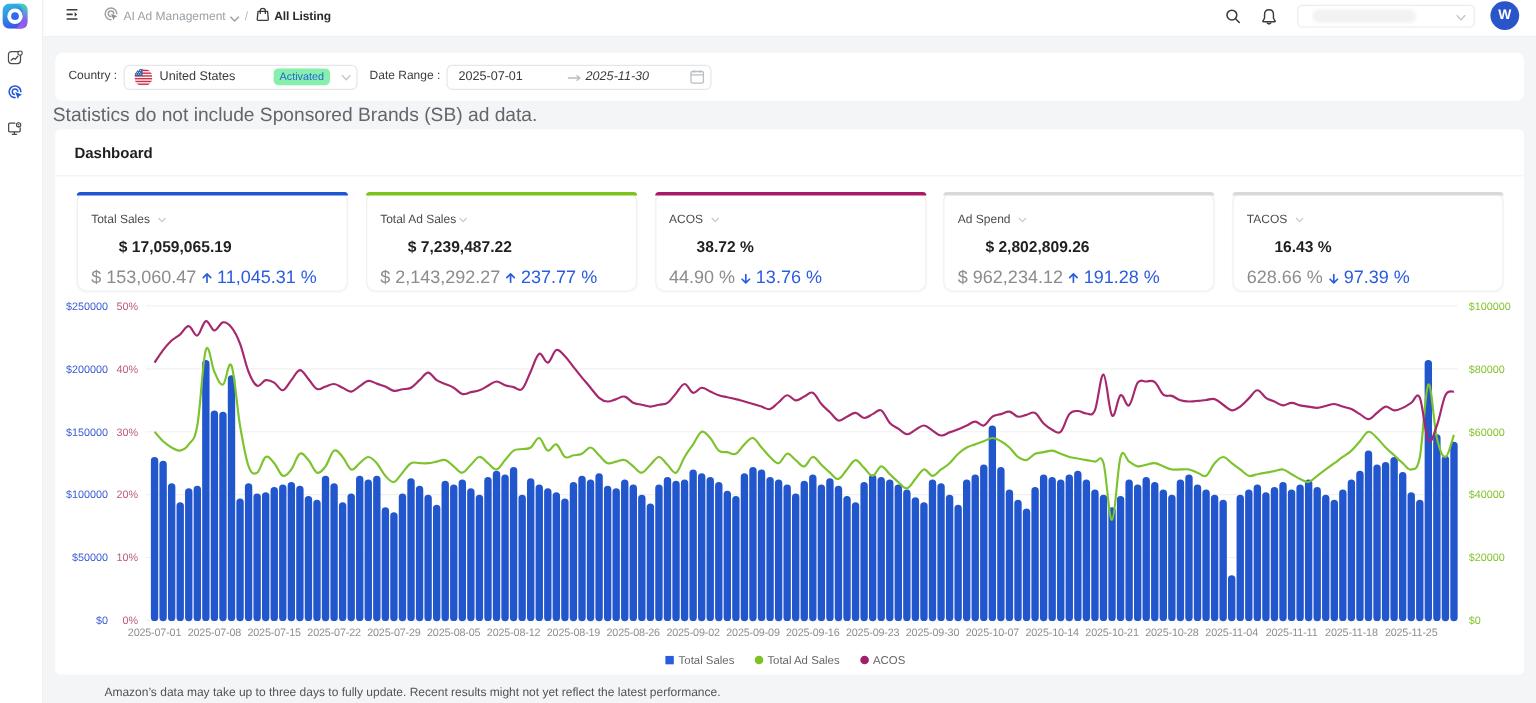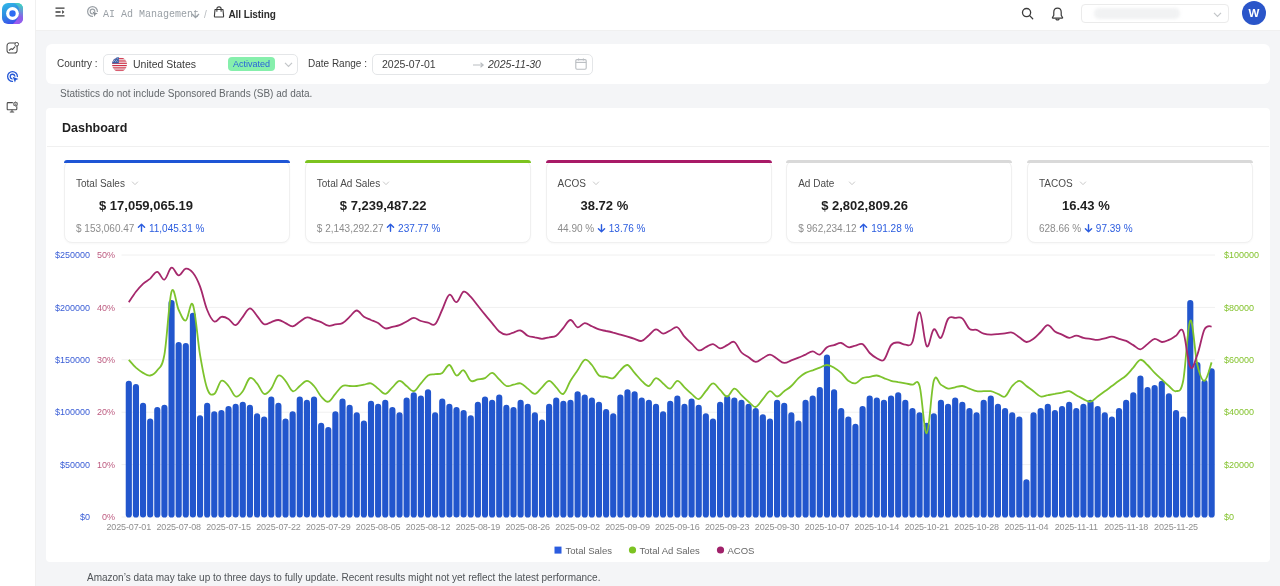--- a/index.html
+++ b/index.html
@@ -17,41 +17,41 @@
   background:#fff; border-bottom:1px solid #f0f0f0; z-index:4; }
 .tb-txt { position:absolute; top:0; height:30px; line-height:30px; font-size:10px; }
 
 
 #filtercard { position:absolute; left:46px; top:44px; width:1224px; height:40px;
   background:#fff; border-radius:6px; }
 .flabel { position:absolute; top:0; height:40px; line-height:40px;
   font-size:10px; color:#3b3b3b; }
 .selbox { position:absolute; top:9.5px; height:21px; background:#fff;
   border:1px solid #e4e6e8; border-radius:5px; }
-#note1 { position:absolute; left:60px; top:87.5px; font-size:10px; color:#63676b; }
+#note1 { position:absolute; left:44px; top:87.5px; font-size:16px; color:#63676b; }
 
 
 #maincard { position:absolute; left:46px; top:108px; width:1224px; height:454px;
   background:#fff; border-radius:4px; }
 #dashtitle { position:absolute; left:62px; top:121px; font-size:12.5px;
   font-weight:bold; color:#1f1f1f;text-align:center; }
 #dashdiv { position:absolute; left:47px; top:146px; width:1222px; height:1px;
   background:#f0f0f0; }
 
 
 .scard { position:absolute; top:160px; width:226px; height:83px; background:#fff;
   border:1px solid #f0f0f0; border-radius:8px;
   box-shadow:0 1px 2px rgba(0,0,0,0.03); }
 .scard .bar { position:absolute; left:-1px; top:-1px; right:-1px; height:3px;
   border-radius:8px 8px 0 0; }
 .scard .ttl { position:absolute; left:11px; top:17px; font-size:10px; color:#4b4b4b; }
 .scard .chev { position:absolute; top:20px; width:8px; height:5px; }
 .scard .big { position:absolute; left:22px; top:36.5px; font-size:13px;
   font-weight:bold; color:#1f1f1f;margin-left:12px; }
-.scard .sub { position:absolute; left:11px; top:61.5px; font-size:10px; color:#8c8c8c; }
+.scard .sub { position:absolute; left:11px; top:61.5px; font-size:15px; color:#8c8c8c; }
 .scard .sub .bl { color:#2b5cdf; }
 
 #note2 { position:absolute; left:51px; top:571.5px; font-size:10px; color:#4f5357;margin-left:36px; }
 </style>
 </head>
 <body>
 
 <div id="sidebar">
   <div id="logo">
     <svg width="21" height="21" viewBox="0 0 21 21">
@@ -101,21 +101,21 @@
   <svg class="abs" style="left:19px;top:6.5px" width="10" height="10" viewBox="0 0 10 10">
     <path d="M0.5 1.2 H9.5 M0.5 5 H5.6 M0.5 8.8 H9.5" stroke="#3b3b3b" stroke-width="1.3"></path>
     <path d="M7.2 3.1 L9.3 5 L7.2 6.9 Z" fill="#3b3b3b"></path>
   </svg>
 
   <svg class="abs" style="left:50px;top:4.5px" width="13" height="13" viewBox="0 0 16 16">
     <path d="M14 8 A6 6 0 1 0 8 14" fill="none" stroke="#9aa0a6" stroke-width="1.5" stroke-linecap="round"></path>
     <path d="M10.8 8 A2.8 2.8 0 1 0 8 10.8" fill="none" stroke="#9aa0a6" stroke-width="1.5" stroke-linecap="round"></path>
     <path d="M8 8 L14.6 10.6 L11.7 11.7 L10.6 14.6 Z" fill="#8a9096"></path>
   </svg>
-  <div class="tb-txt" style="left:67px;color:#9aa0a6;font-family:Liberation Mono, monospace;">AI Ad Management</div>
+  <div class="tb-txt" style="left:67px;color:#9aa0a6;">AI Ad Management</div>
   <svg class="abs" style="left:155px;top:13px" width="9" height="6" viewBox="0 0 9 6">
     <path d="M1 1 L4.5 4.5 L8 1" fill="none" stroke="#9aa0a6" stroke-width="1.3"></path>
   </svg>
   <div class="tb-txt" style="left:168px;color:#b9bdc1;">/</div>
 
   <svg class="abs" style="left:177px;top:6px" width="12" height="12" viewBox="0 0 13 13">
     <path d="M2.2 3.8 H10.8 L11.5 11 Q11.6 11.9 10.6 11.9 H2.4 Q1.4 11.9 1.5 11 Z" fill="none" stroke="#3b3b3b" stroke-width="1.2" stroke-linejoin="round"></path>
     <path d="M4.2 5.6 V3.2 Q4.2 1 6.5 1 Q8.8 1 8.8 3.2 V5.6" fill="none" stroke="#3b3b3b" stroke-width="1.2" stroke-linecap="round"></path>
   </svg>
   <div class="tb-txt" style="left:192.5px;color:#2b2b2b;font-weight:bold;letter-spacing:-0.1px;text-align:center;">All Listing</div>
@@ -220,21 +220,21 @@
   <svg class="chev" style="left:45px;" viewBox="0 0 9 6">
       <path d="M1 0.8 L4.5 4.4 L8 0.8" fill="none" stroke="#c9c9c9" stroke-width="1.2"></path>
     </svg>
   <div class="big">38.72 %</div>
   <div class="sub">44.90 % <span class="bl"><svg width="9" height="9" viewBox="0 0 9 9" style="vertical-align:-1.5px">
           <path d="M4.5 0.8 V7.6 M1.4 4.7 L4.5 7.8 L7.6 4.7" stroke="#2b5cdf" stroke-width="1.4" fill="none" stroke-linecap="round" stroke-linejoin="round"></path>
         </svg> 13.76 %</span></div>
 </div>
 <div class="scard" style="left:786.2px;">
   <div class="bar" style="background:#d9d9d9;"></div>
-  <div class="ttl">Ad Date</div>
+  <div class="ttl">Ad Spend</div>
   <svg class="chev" style="left:61px;" viewBox="0 0 9 6">
       <path d="M1 0.8 L4.5 4.4 L8 0.8" fill="none" stroke="#c9c9c9" stroke-width="1.2"></path>
     </svg>
   <div class="big">$ 2,802,809.26</div>
   <div class="sub">$ 962,234.12 <span class="bl"><svg width="9" height="9" viewBox="0 0 9 9" style="vertical-align:-0.5px">
           <path d="M4.5 8.2 V1.4 M1.4 4.3 L4.5 1.2 L7.6 4.3" stroke="#2b5cdf" stroke-width="1.4" fill="none" stroke-linecap="round" stroke-linejoin="round"></path>
         </svg> 191.28 %</span></div>
 </div>
 <div class="scard" style="left:1027.0px;">
   <div class="bar" style="background:#d9d9d9;"></div>

